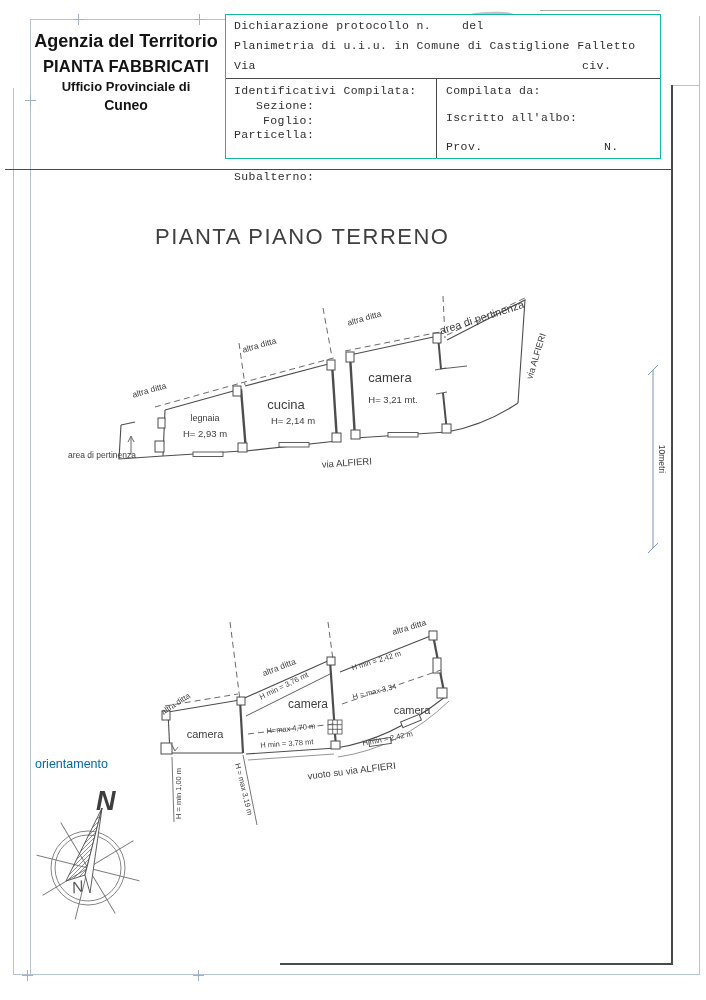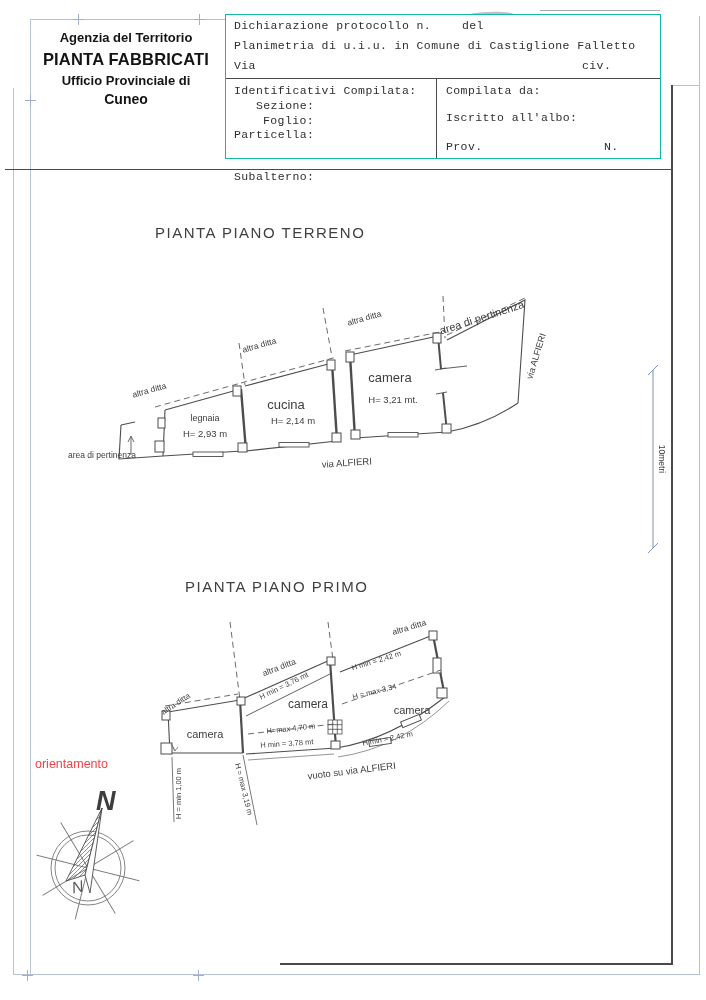--- a/index.html
+++ b/index.html
@@ -10,31 +10,31 @@
   
   .line{position:absolute;background:#b6c2d8;}
   .dline{position:absolute;background:#4a4a4a;}
   .gline{position:absolute;background:#a9a9a9;}
   .tick{position:absolute;width:11px;height:11px;}
   .tick:before,.tick:after{content:"";position:absolute;background:#9fb0cf;}
   .tick:before{left:5px;top:0;width:1px;height:11px;}
   .tick:after{left:0;top:5px;width:11px;height:1px;}
   
   .agency{left:30px;top:30px;width:192px;text-align:center;line-height:1.25;color:#141414;}
-  .agency .l1{font-size:13px;font-weight:bold;}
+  .agency .l1{font-size:18px;font-weight:bold;}
   .agency .l2{font-size:16.5px;font-weight:bold;letter-spacing:.2px;margin-top:3px;}
   .agency .l3{font-size:13px;font-weight:bold;margin-top:3px;}
   .agency .l4{font-size:14px;font-weight:bold;margin-top:2px;}
   .scheda-box{left:5px;top:146px;width:215px;height:22px;border:2px solid #3d3d3d;background:#fff;}
   .scheda-box span{position:absolute;top:3px;font-size:12px;}
   
   .decl-box{left:225px;top:14px;width:434px;height:143px;border:1px solid #14b8a6;background:#fff;font-size:11.5px;}
   .decl-box .fld{position:absolute;white-space:nowrap;}
-  .plan-title{position:absolute;font-size:15px;letter-spacing:1.5px;color:#3f3f3f;white-space:nowrap;}
-  .caption{position:absolute;font-size:12.5px;color:#ef4444;}
+  .plan-title{position:absolute;font-size:22px;letter-spacing:1.5px;color:#3f3f3f;white-space:nowrap;}
+  .caption{position:absolute;font-size:12.5px;color:#0369a1;}
   svg{position:absolute;overflow:visible;}
   svg text{font-family:"Liberation Sans",sans-serif;fill:#3d3d3d;}
   .smudge{position:absolute;left:462px;top:12px;width:52px;height:8px;background:#565a61;border-radius:50%;
           opacity:.38;transform:rotate(-3deg);}
 </style>
 </head>
 <body>
 
 <div class="page">
 
@@ -80,21 +80,20 @@
     <span class="fld" style="left:8px;top:113px;">Particella:</span>
     <span class="fld" style="left:8px;top:127px;margin-top:28px;">Subalterno:</span>
 
     <span class="fld" style="left:220px;top:69px;">Compilata da:</span>
     <span class="fld" style="left:220px;top:96px;">Iscritto all'albo:</span>
     <span class="fld" style="left:220px;top:125px;text-align:right;">Prov.</span>
     <span class="fld" style="left:378px;top:125px;">N.</span>
   </div>
 
   <div class="plan-title" style="left:155px;top:224px;">PIANTA PIANO TERRENO</div>
-  <div class="plan-title" style="left:185px;top:578px;">PIANTA PIANO PRIMO</div>
 
   <svg style="left:55px;top:285px;" width="520" height="200" viewBox="0 0 520 200">
     <g stroke="#4d4d4d" stroke-width="1.1" fill="none">
 
       <path d="M66,140 L64,174 L108,171"></path>
       <path d="M66,140 L80,137"></path>
 
       <path d="M110,125 L182,105"></path>
       <path d="M110,125 L108,171"></path>
       <path d="M108,171 L187,166"></path>

